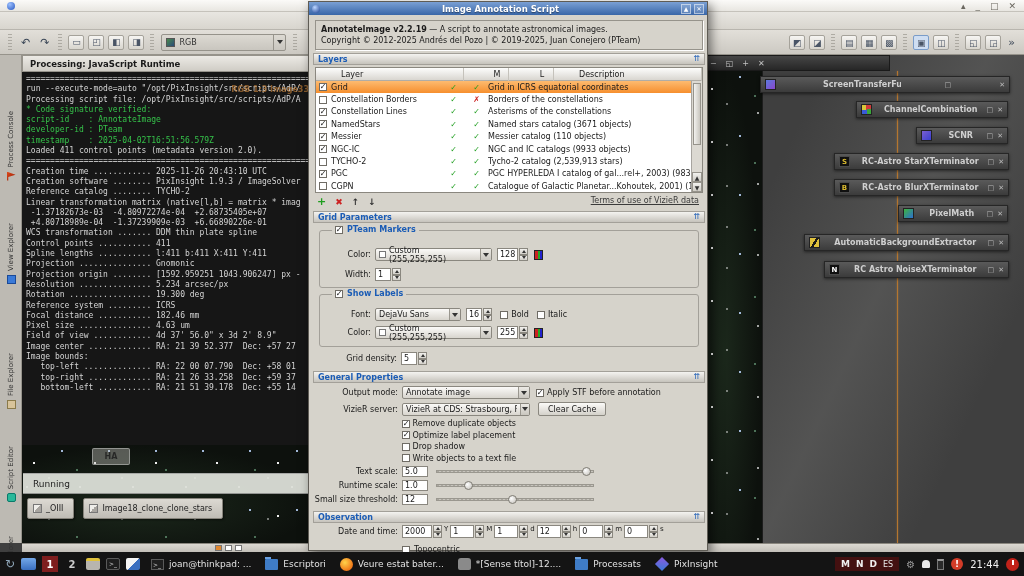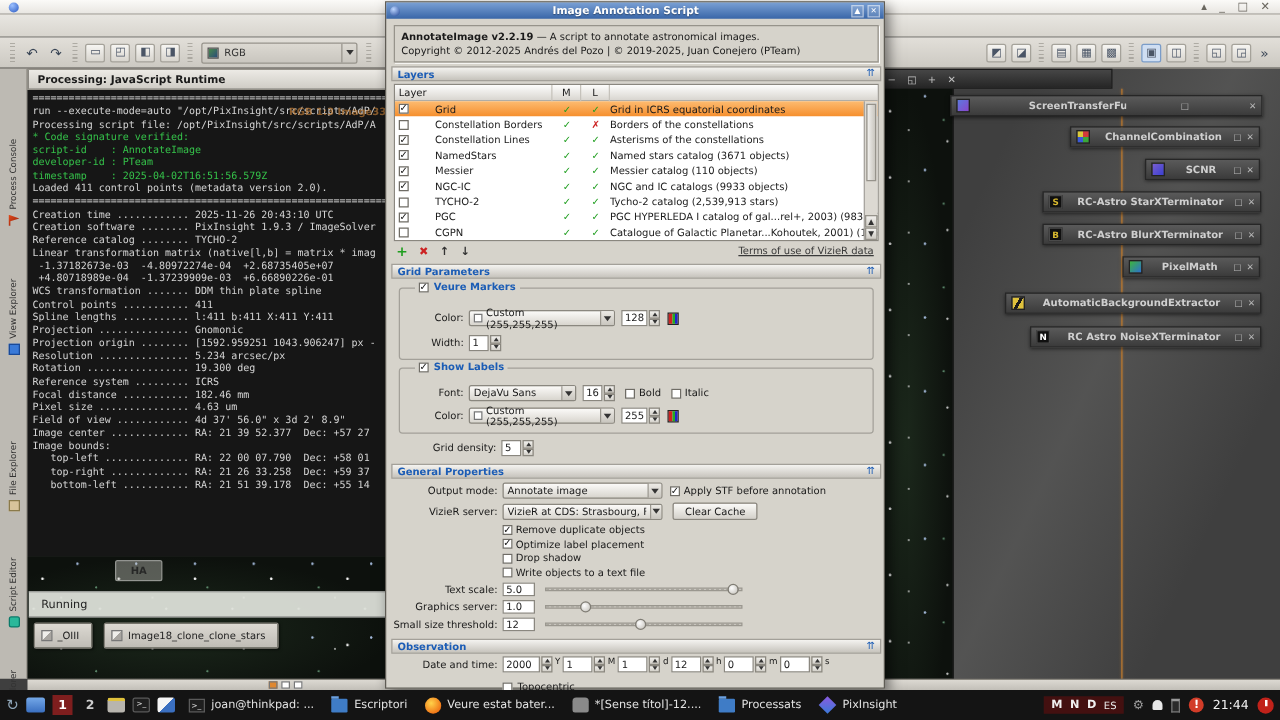--- a/index.html
+++ b/index.html
@@ -95,25 +95,25 @@
   .dlg-titlebar .dot{width:8px;height:8px;border-radius:50%;background:radial-gradient(circle at 35% 30%,#bcd6ff,#1a3f90);}
   .dlg-title{flex:1;text-align:center;color:#fff;font-weight:bold;font-size:8.5px;text-shadow:0 1px 1px rgba(0,0,0,.4);}
   .dlg-btn{width:10px;height:10px;border:1px solid rgba(255,255,255,.5);background:rgba(255,255,255,.15);color:#fff;font-size:6px;line-height:8px;text-align:center;}
   .about{position:absolute;left:6px;top:18px;width:388px;height:30px;border:1px solid #96938b;box-shadow:1px 1px 0 #fff;padding:3px 5px;line-height:11px;font-size:8px;}
   .secbar{position:absolute;left:4px;height:12px;width:392px;background:linear-gradient(#f4f3f0,#c6c3bc);border:1px solid #a3a099;display:flex;align-items:center;justify-content:space-between;padding:0 4px;}
   .secbar .stxt{font-weight:bold;color:#1b5cb5;font-size:8px;}
   .secbar .coll{color:#1b5cb5;font-size:8px;line-height:8px;}
 
   .ltable{position:absolute;left:6px;top:65px;width:388px;height:126px;background:#fff;border:1px solid #8a877f;}
   .thead{display:flex;height:13px;background:linear-gradient(#fdfdfc,#d9d6d0);border-bottom:1px solid #b0ada6;font-size:8px;align-items:center;}
-  .thead span{border-right:1px solid #c5c2bb;padding-left:3px;height:13px;line-height:13px;}
+  .thead span{border-right:1px solid #c5c2bb;padding-left:3px;height:13px;line-height:13px;margin-left:22px;}
   .c-name{width:126px;}.c-m{width:23px;text-align:center;padding-left:0!important;}
   .c-l{width:23px;text-align:center;padding-left:0!important;}.c-desc{flex:1;white-space:nowrap;overflow:hidden;}
   .trow{display:flex;height:12.4px;align-items:center;font-size:8px;}
-  .trow .c-name{display:flex;align-items:center;gap:21px;padding-left:3px;}
+  .trow .c-name{display:flex;align-items:center;gap:4px;padding-left:3px;}
   .trow.sel{background:linear-gradient(#fdbb70,#f68f2e);}
   .g-check{color:#1f9e1f;font-weight:bold;font-size:8px;}
   .g-cross{color:#cc2222;font-weight:bold;font-size:8px;}
   .vscroll{position:absolute;right:0;top:13px;bottom:0;width:11px;background:#dcd9d2;border-left:1px solid #a8a5a0;}
   .vthumb{position:absolute;left:1px;right:1px;top:2px;height:62px;background:linear-gradient(90deg,#f2f1ee,#c9c6bf);border:1px solid #96938b;}
   .varr{position:absolute;left:0;right:0;height:10px;background:linear-gradient(#f2f1ee,#cfccc5);border:1px solid #96938b;font-size:6px;text-align:center;line-height:9px;color:#333;}
 
   .btnrow{position:absolute;left:8px;top:193px;width:386px;height:14px;display:flex;align-items:center;gap:9px;}
   .mini-btn{font-weight:bold;font-size:11px;line-height:12px;}
   .terms{position:absolute;right:4px;top:1px;font-size:8px;color:#3a3a3a;text-decoration:underline;}
@@ -398,20 +398,21 @@
     <div class="secbar" style="top:51px">
       <span class="stxt">Layers</span>
         <span class="coll">⇈</span>
     </div>
 
     <div class="ltable">
       <div class="thead" id="thead">
           <span class="c-name">Layer</span>
           <span class="c-m">M</span>
           <span class="c-l">L</span>
+          <span class="c-desc">Description</span>
         </div>
       <div id="trows">
           <div class="trow sel">
             <span class="c-name">
               <span class="chk on"></span>
               <span>Grid</span>
             </span>
             <span class="c-m g-check">✓</span>
             <span class="c-l g-check">✓</span>
             <span class="c-desc">Grid in ICRS equatorial coordinates</span>
@@ -505,21 +506,21 @@
     </div>
 
     <div class="secbar" style="top:209px">
       <span class="stxt">Grid Parameters</span>
         <span class="coll">⇈</span>
     </div>
 
     <div class="group" style="left:10px;top:228px;width:380px;height:58px">
       <div class="legend">
         <span class="chk on"></span>
-        <span>Veure Markers</span>
+        <span>PTeam Markers</span>
       </div>
     </div>
     <div class="drow" style="left:10px;top:246px">
       <span class="dlabel" style="width:52px">Color:</span>
       <div class="combo" style="width:117px">
         <span class="swatch-w"></span>
           <span>Custom (255,255,255)</span>
         <span class="dd">
             <i class="tri-dn"></i>
           </span>
@@ -674,21 +675,21 @@
     <div id="gensliders">
         <div class="drow" style="left: 0px; top: 464px;">
           <span class="dlabel" style="width: 89px;">Text scale:</span>
           <span class="sval" style="min-width: 26px;">5.0</span>
           <span class="slide" style="width: 158px; margin-left: 8px;">
             <span class="groove"></span>
             <span class="sthumb" style="left: calc(95% - 4px);"></span>
           </span>
         </div>
         <div class="drow" style="left: 0px; top: 478px;">
-          <span class="dlabel" style="width: 89px;">Graphics server:</span>
+          <span class="dlabel" style="width: 89px;">Runtime scale:</span>
           <span class="sval" style="min-width: 26px;">1.0</span>
           <span class="slide" style="width: 158px; margin-left: 8px;">
             <span class="groove"></span>
             <span class="sthumb" style="left: calc(20% - 4px);"></span>
           </span>
         </div>
         <div class="drow" style="left: 0px; top: 492px;">
           <span class="dlabel" style="width: 89px;">Small size threshold:</span>
           <span class="sval" style="min-width: 26px;">12</span>
           <span class="slide" style="width: 158px; margin-left: 8px;">

